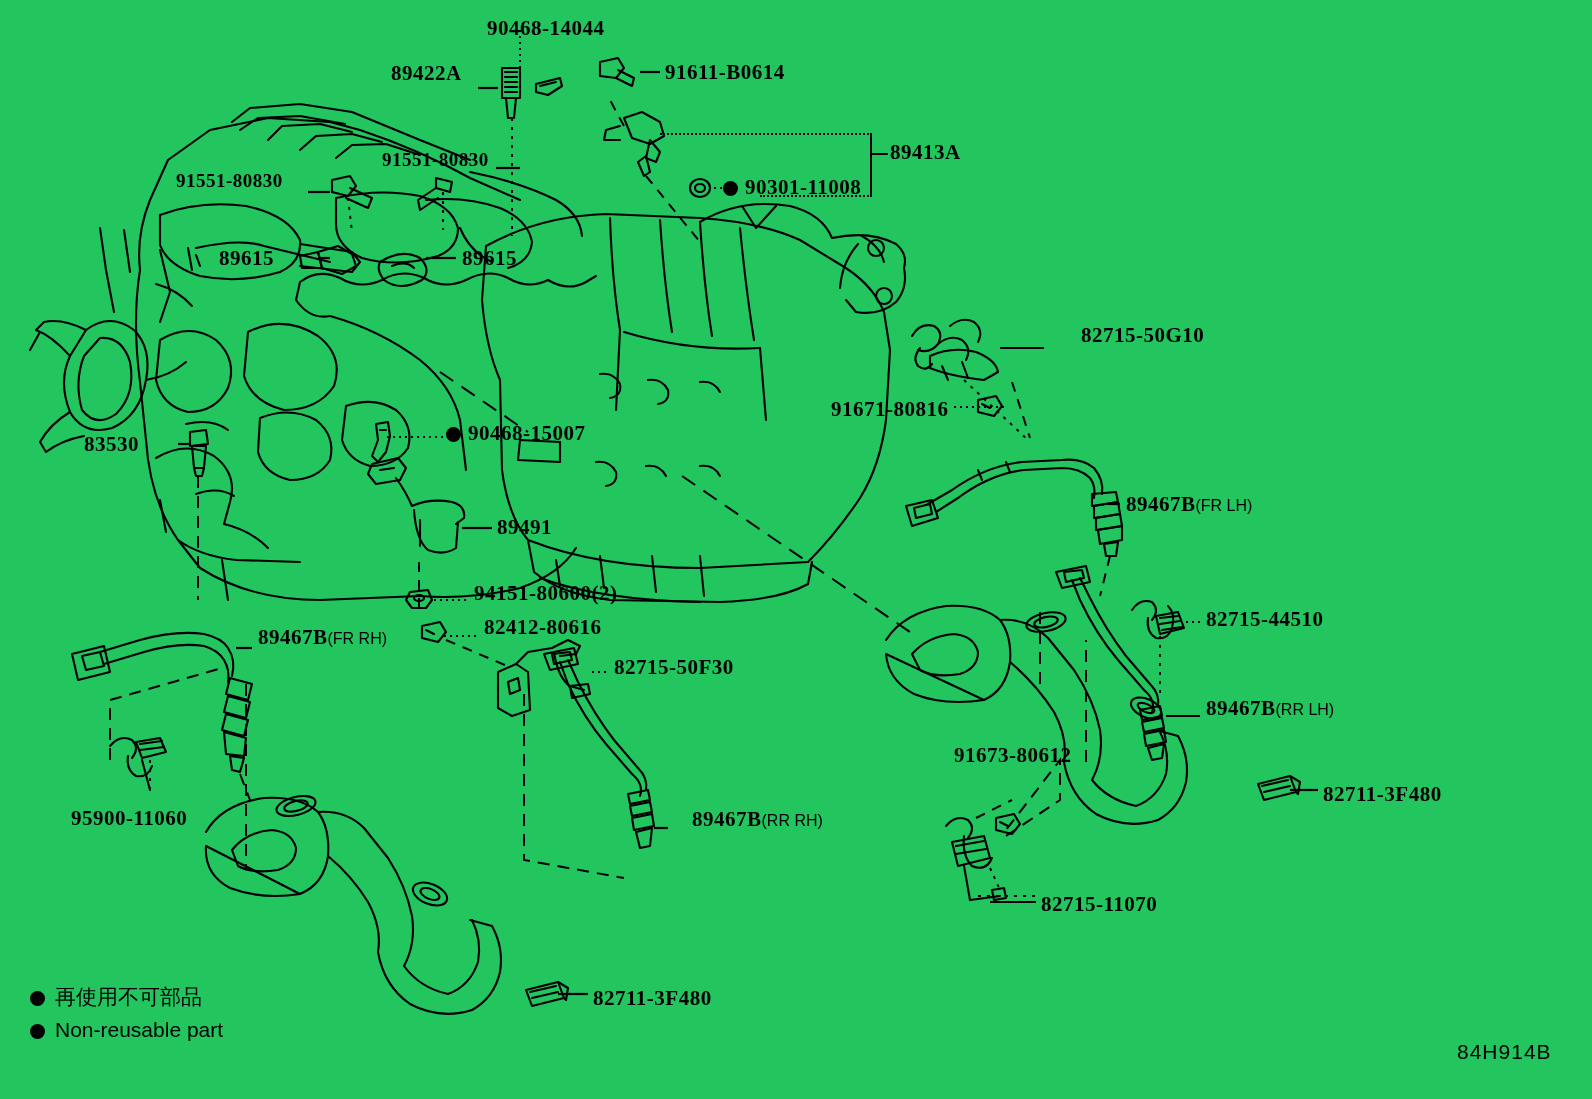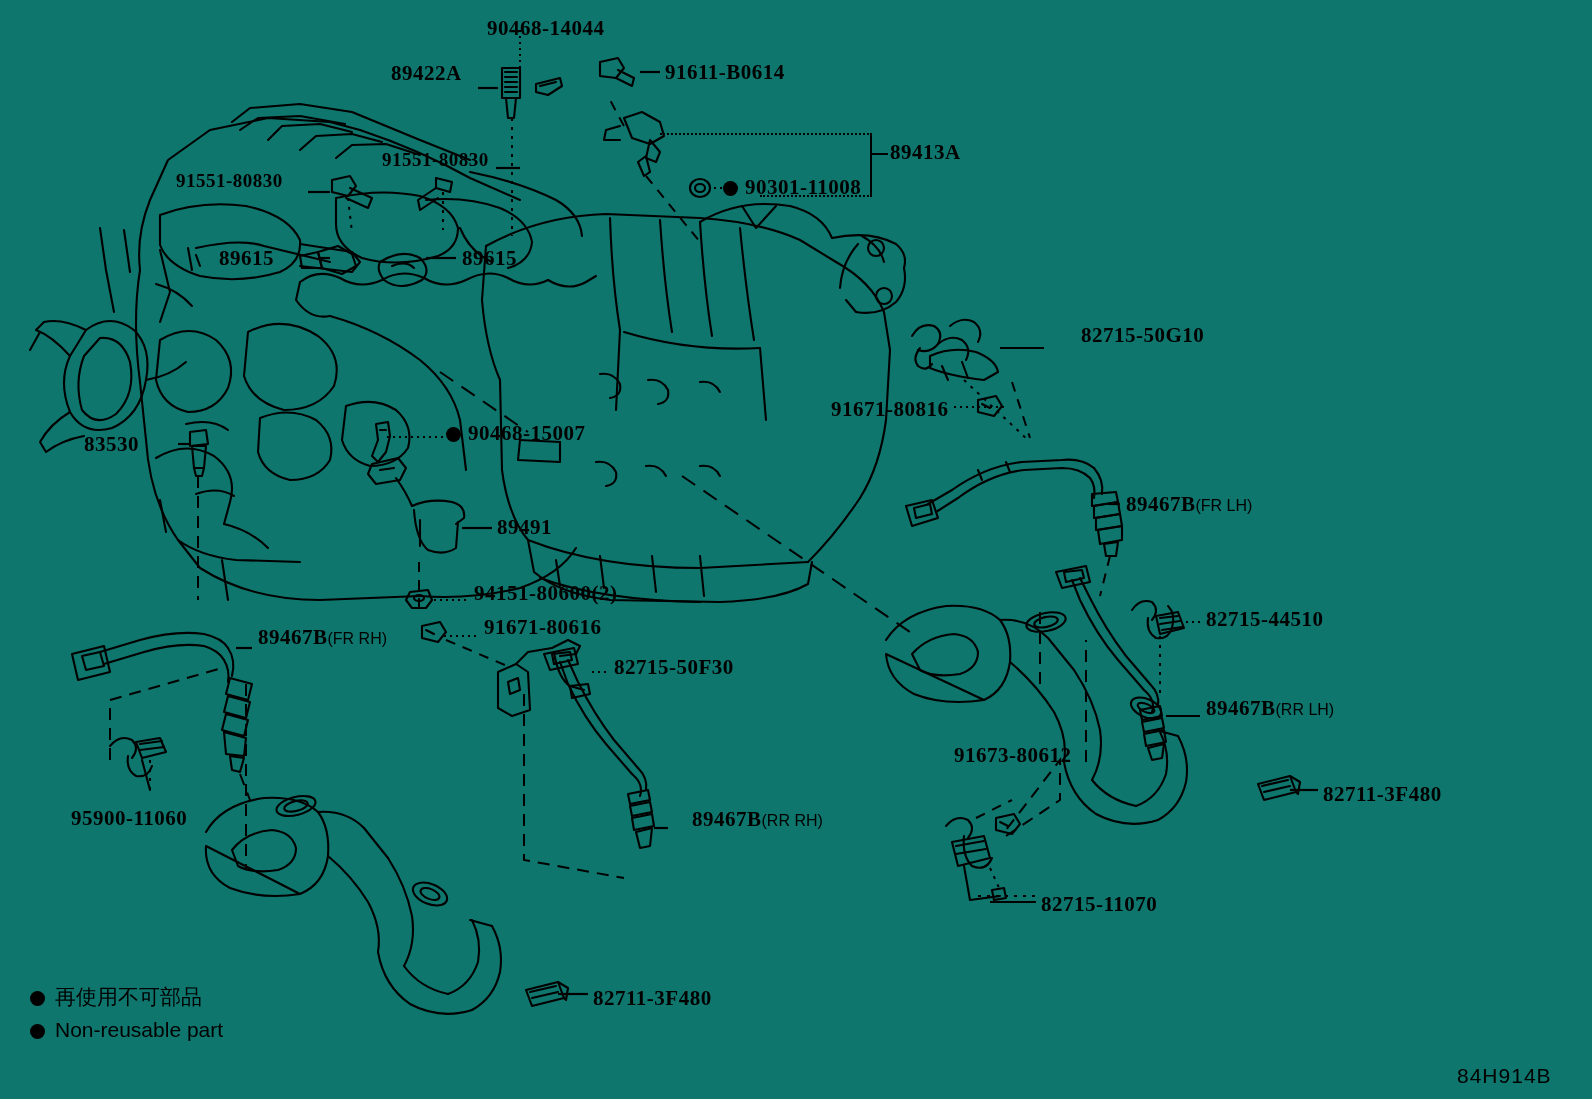--- a/index.html
+++ b/index.html
@@ -1,36 +1,36 @@
 <!DOCTYPE html>
 <html><head>
 <meta charset="utf-8">
 <style>
   html,body{margin:0;padding:0;background:#fff;}
   #root{
-    position:relative;width:1592px;height:1099px;background:#0f766e;
+    position:relative;width:1592px;height:1099px;background:#22c55e;
     font-family:"Liberation Serif",serif;overflow:hidden;
   }
   .lbl{
     position:absolute;white-space:nowrap;color:#000;
     font-family:"Liberation Serif",serif;font-weight:bold;
     font-size:21px;letter-spacing:.5px;line-height:1;
   }
   .lbl .sub{font-weight:normal;font-size:16px;font-family:Liberation Sans, sans-serif;letter-spacing:0;}
   .lbl.small{font-size:19px;}
   .dot{
     position:absolute;width:15px;height:15px;border-radius:50%;
     background:#000;
   }
   svg.art{position:absolute;left:0;top:0;width:1592px;height:1099px;pointer-events:none;}
   .legend{position:absolute;font-family:"Liberation Sans",sans-serif;font-size:21px;color:#000;}
   .legend .jp{font-family:"DejaVu Sans",sans-serif;font-size:21px;}
   .code{
     position:absolute;font-family:"Liberation Sans",sans-serif;
-    font-size:21px;letter-spacing:1px;color:#000;margin-top:24px;
+    font-size:21px;letter-spacing:1px;color:#000;
   }
   .bracket{position:absolute;border:2px dotted #000;border-left:none;}
 </style>
 </head>
 <body>
 
 <div id="root">
 
   <svg class="art" viewBox="0 0 1592 1099">
     <g fill="none" stroke="#000" stroke-width="2.1" stroke-linecap="round" stroke-linejoin="round">
@@ -434,21 +434,21 @@
 
   <div class="lbl" style="left:1126px;top:494px;">
     <span>89467B</span><span class="sub">(FR LH)</span>
   </div>
 
   <div class="lbl" style="left:474px;top:583px;">
     <span>94151-80600(2)</span>
   </div>
 
   <div class="lbl" style="left:484px;top:617px;">
-    <span>91671-80616</span>
+    <span>82412-80616</span>
   </div>
 
   <div class="lbl" style="left:1206px;top:609px;">
     <span>82715-44510</span>
   </div>
 
   <div class="lbl" style="left:258px;top:627px;">
     <span>89467B</span><span class="sub">(FR RH)</span>
   </div>
 

